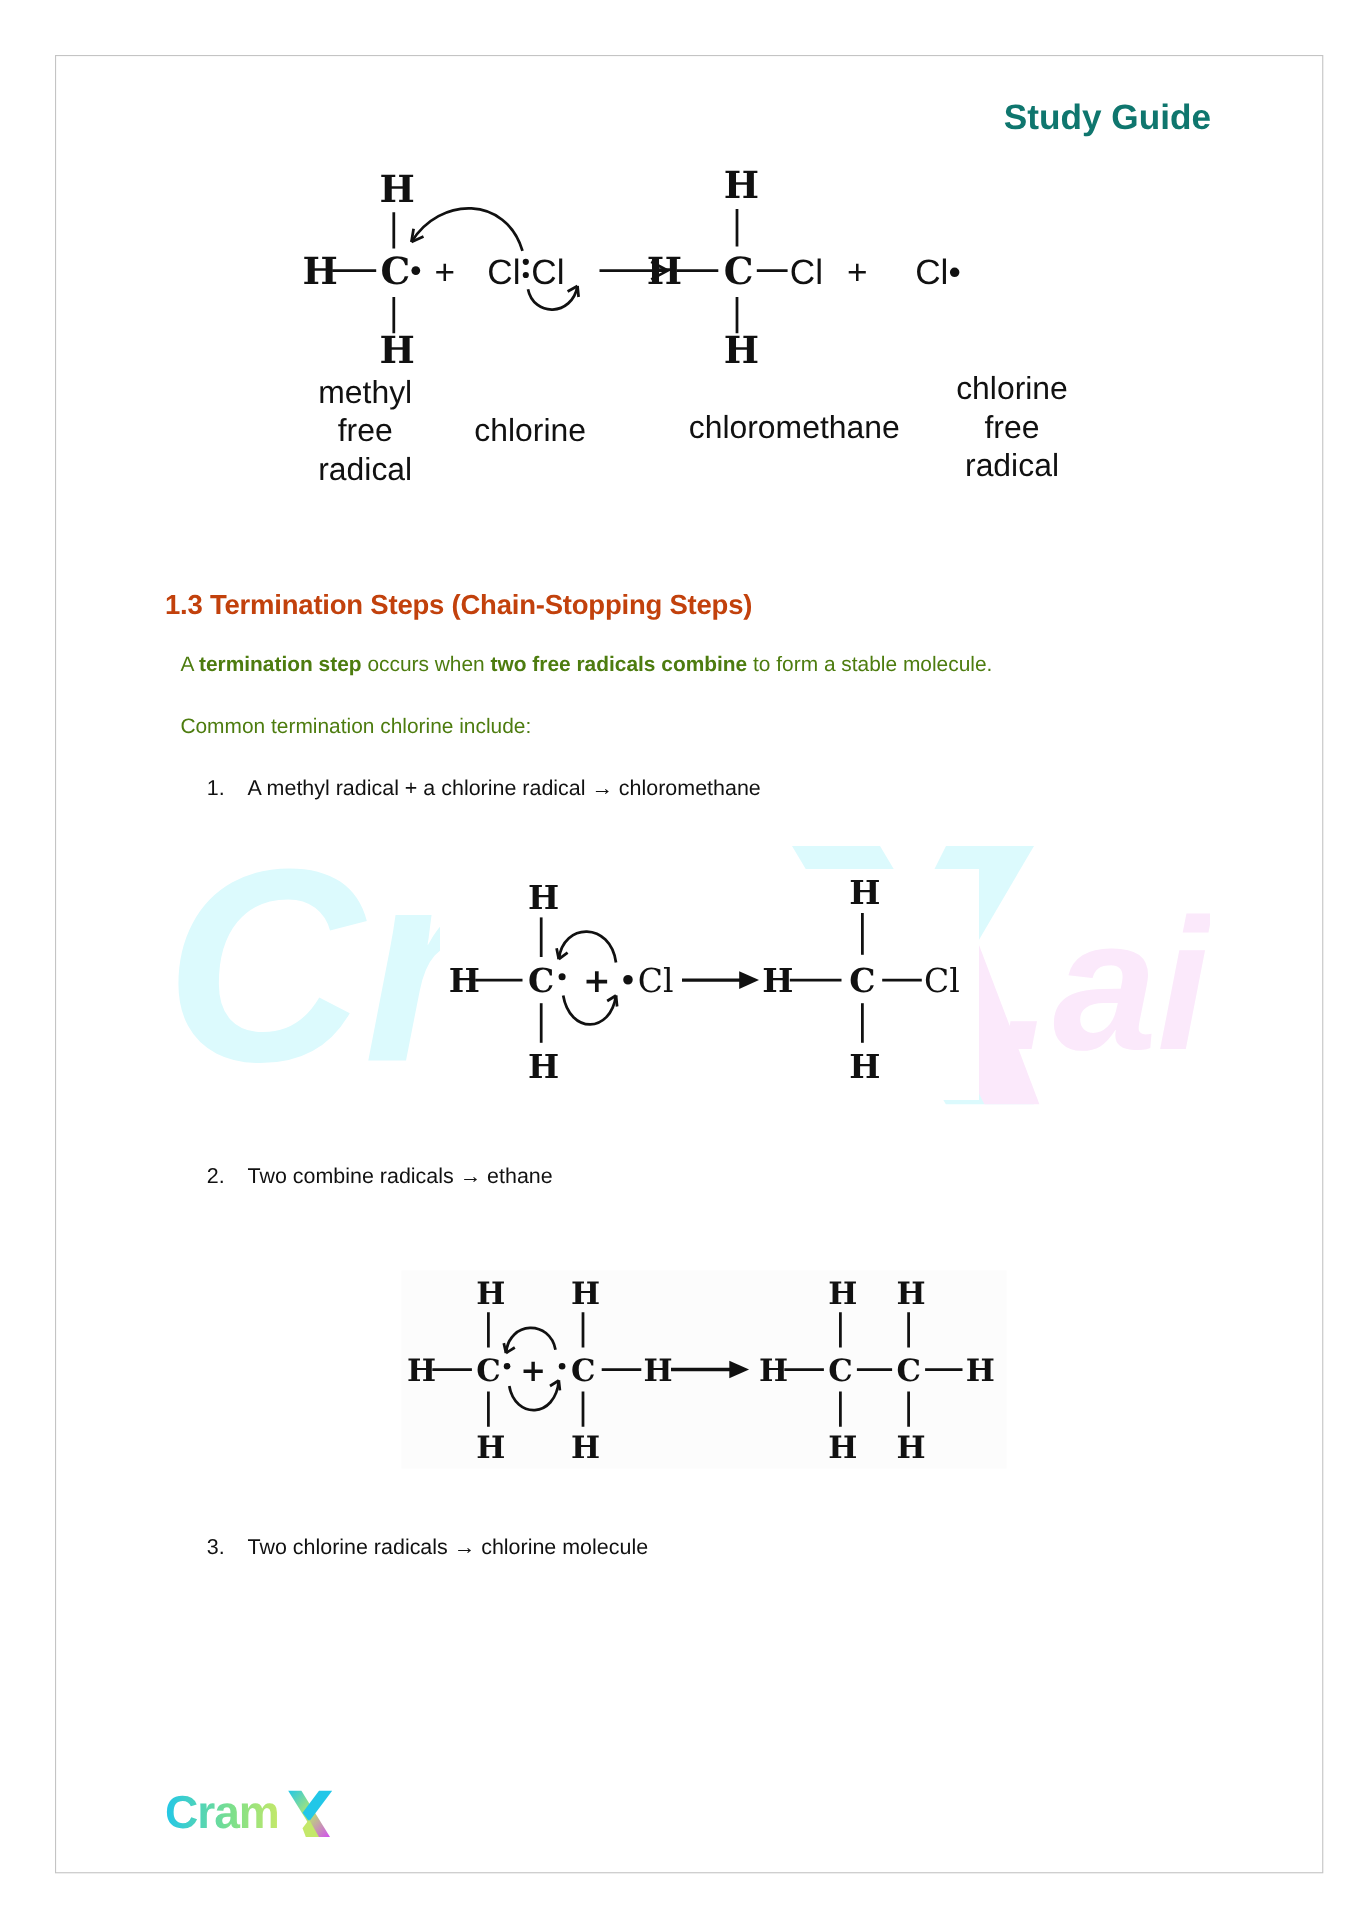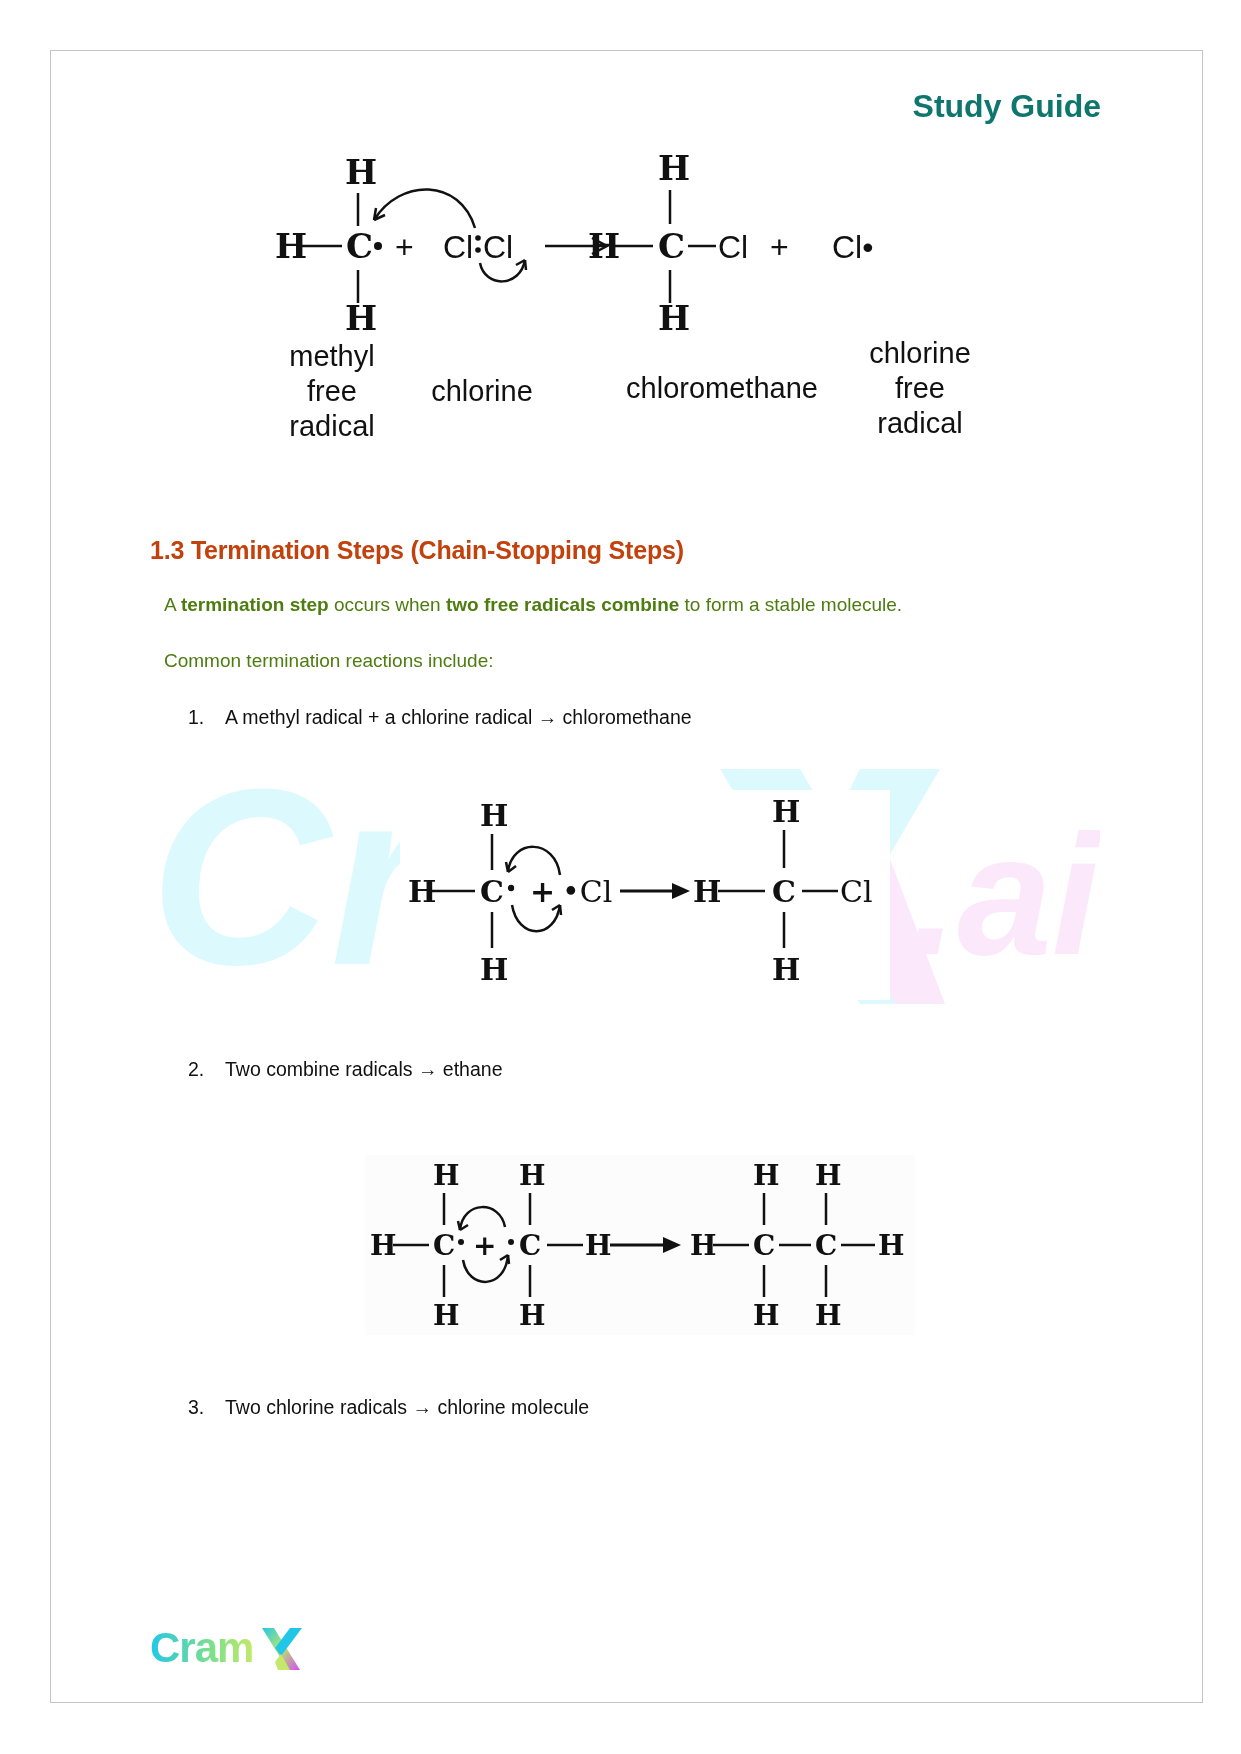--- a/index.html
+++ b/index.html
@@ -76,21 +76,21 @@
     </g>
   </svg>
 </div>
 
 <div class="section-heading">1.3 Termination Steps (Chain-Stopping Steps)</div>
 
 <div class="para" style="top:594px;">
   <span>A </span><b>termination step</b><span> occurs when </span><b>two free radicals combine</b><span> to form a stable molecule.</span>
 </div>
 
-<div class="para" style="top:650px;">Common termination reactions include:</div>
+<div class="para" style="top:650px;">Common termination chlorine include:</div>
 
 <div class="list-item" style="top:706px;">
   <span class="num">1.</span>
     <span>A methyl radical + a chlorine radical → chloromethane</span>
 </div>
 
 <div class="watermark">
   <svg width="950" height="240" viewBox="0 0 950 240">
     <text x="0" y="200" font-size="250" font-weight="bold" fill="#dcfafd" font-family="Liberation Sans, sans-serif">Cr</text>
     <polygon points="570,5 650,5 790,240 710,240" fill="#dcfafd"></polygon>

